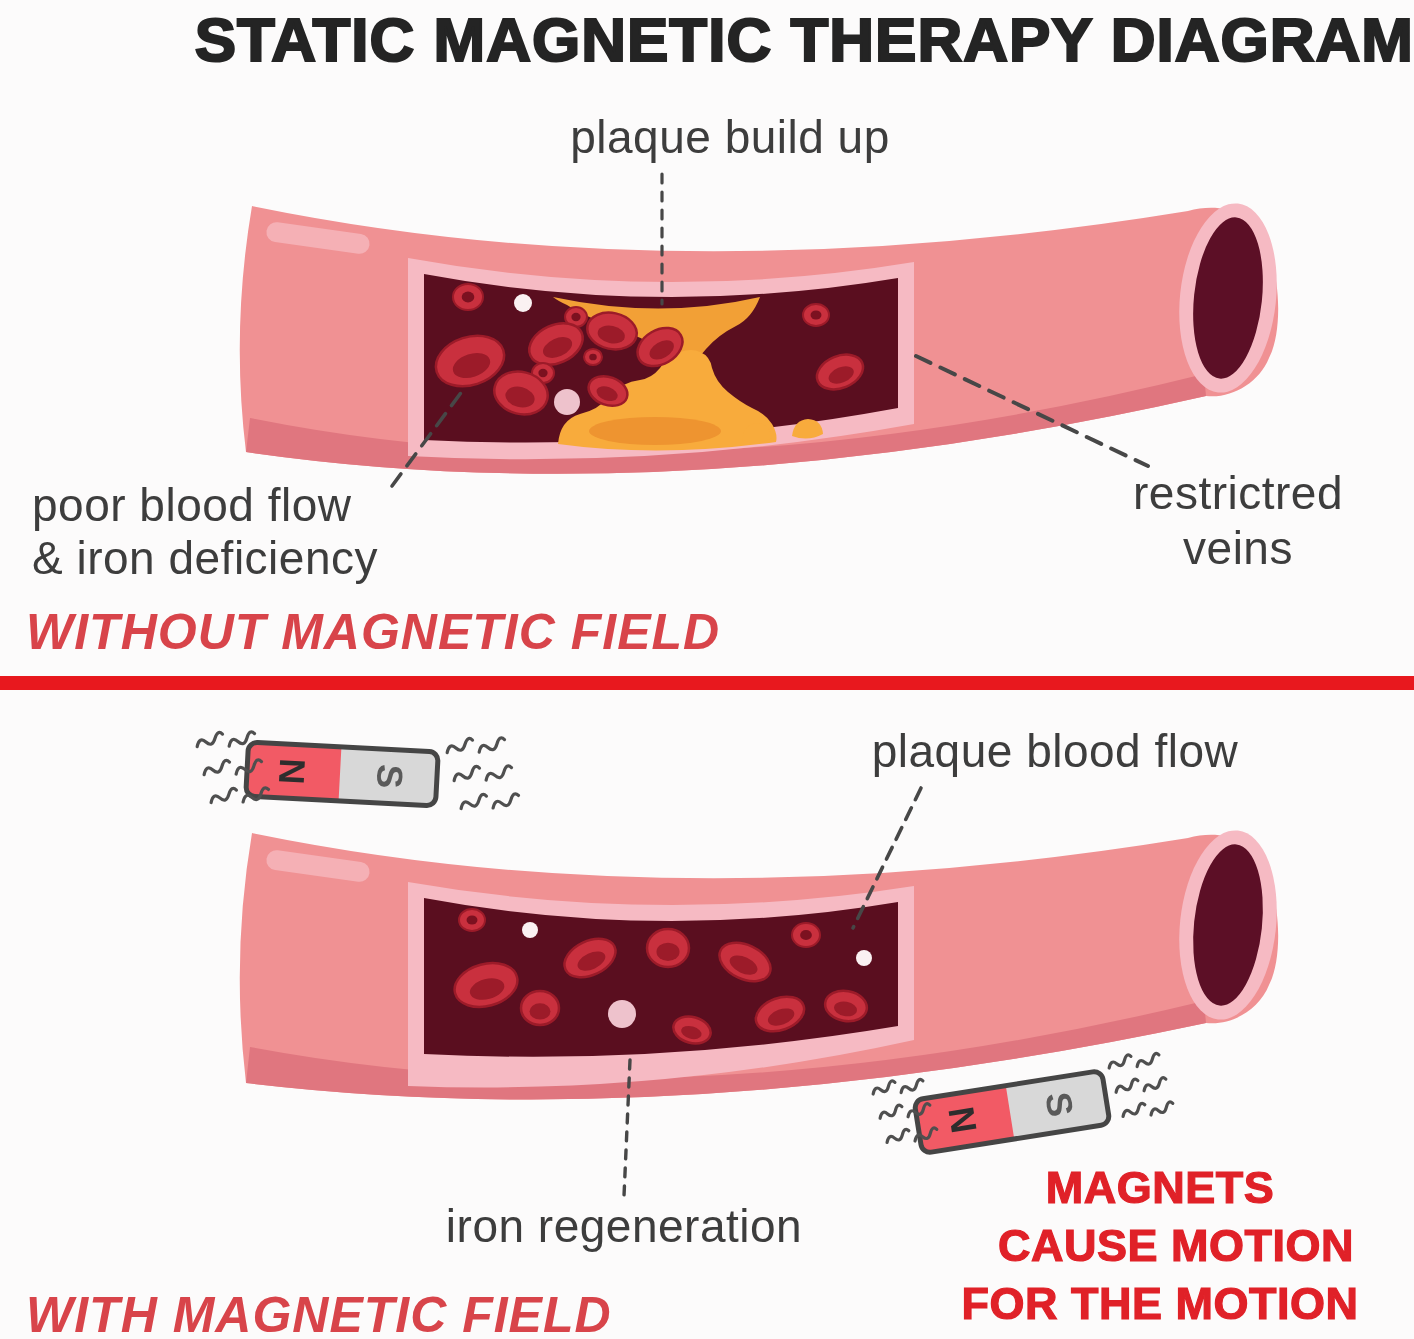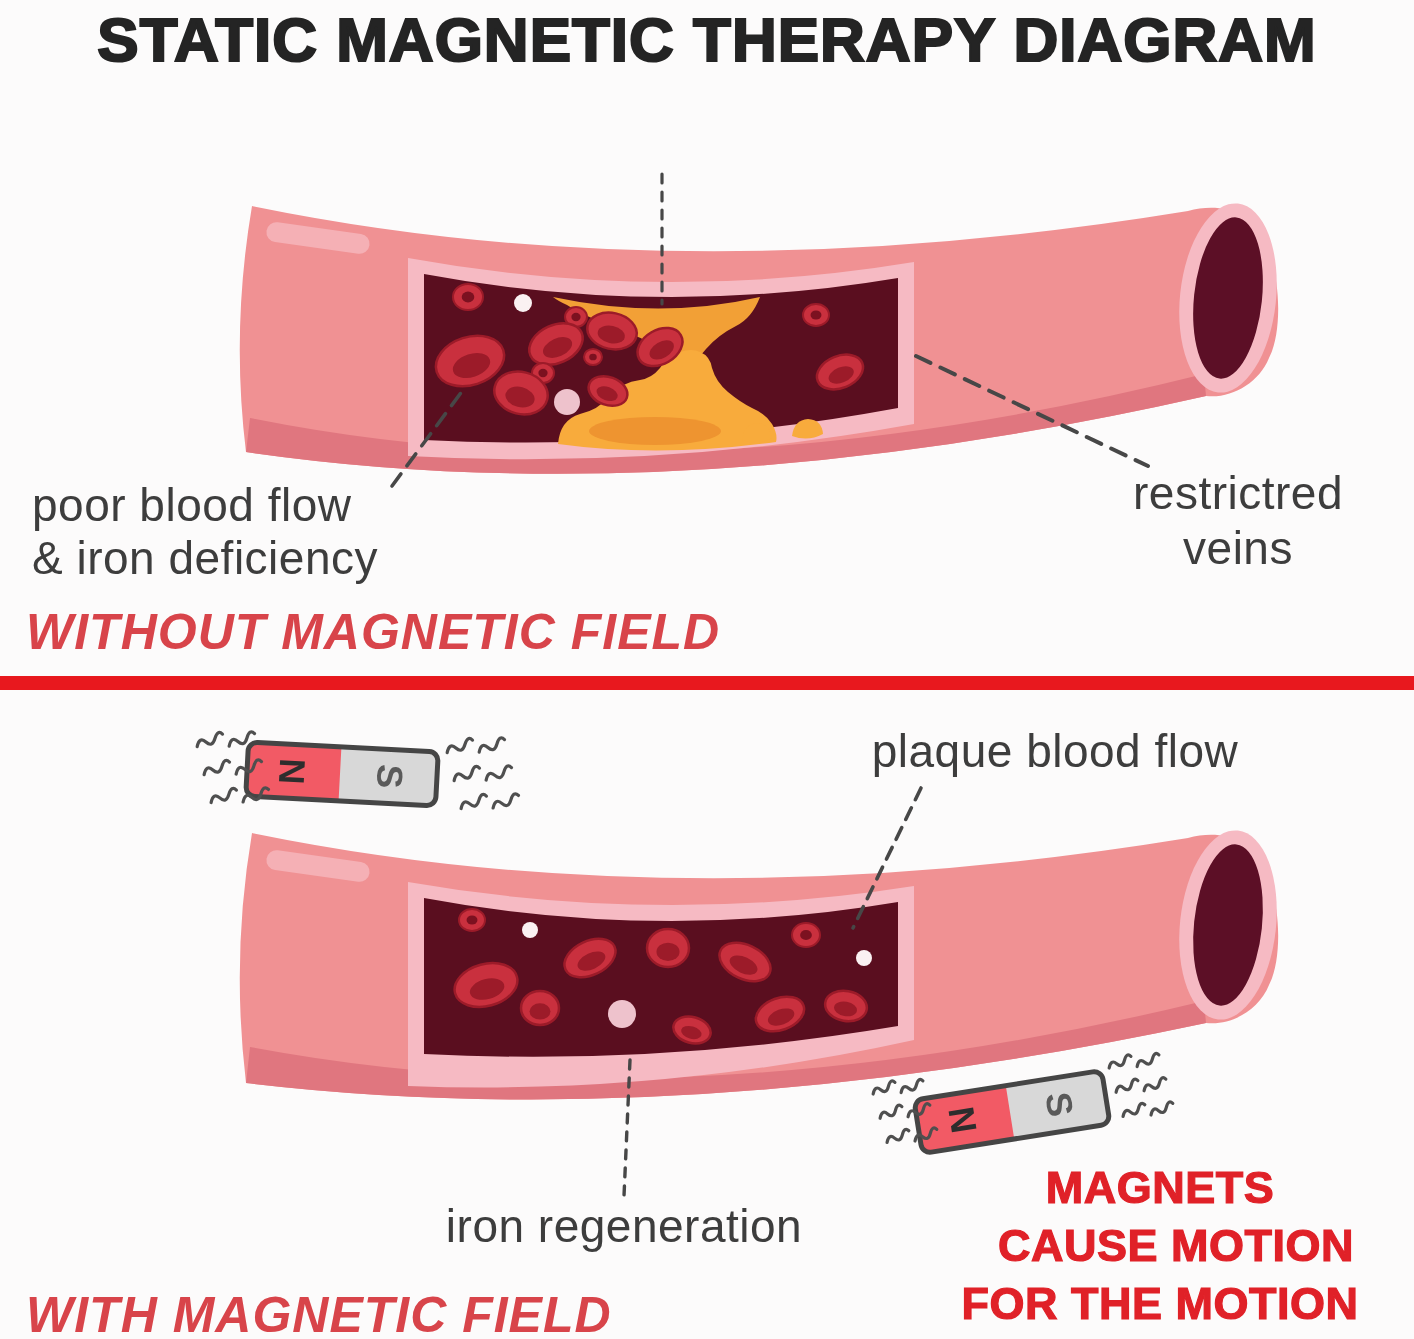--- a/index.html
+++ b/index.html
@@ -4,21 +4,21 @@
 <style>
   html,body{margin:0;padding:0;}
   body{
     width:1414px;height:1339px;position:relative;overflow:hidden;
     background:#fcfbfb;
     font-family:"Liberation Sans","DejaVu Sans",sans-serif;
   }
   .stage{position:absolute;inset:0;}
   svg.canvas{position:absolute;left:0;top:0;}
   .title{
-    position:absolute;top:4px;left:0;width:100%;text-align:center;
+    position:absolute;top:4px;left:0;width:100%;text-align:right;
     font-size:62px;font-weight:700;color:#242424;letter-spacing:1px;
     -webkit-text-stroke:2.2px #242424;white-space:nowrap;
   }
   .label{position:absolute;color:#3d3d3d;font-size:46px;letter-spacing:.5px;white-space:nowrap;}
   .center{text-align:center;}
   .caption{
     position:absolute;color:#d8444a;font-style:italic;font-weight:700;
     font-size:50px;letter-spacing:1px;white-space:nowrap;
   }
   .rednote{
@@ -225,20 +225,21 @@
           <path d="M0 4 Q4 -4 8 2 T16 1 T23 -1" transform="translate(0 24)"></path>
           <path d="M0 4 Q4 -4 8 2 T16 1 T23 -1" transform="translate(26 30)"></path>
           <path d="M0 4 Q4 -4 8 2 T16 1 T23 -1" transform="translate(0 48)"></path>
           <path d="M0 4 Q4 -4 8 2 T16 1 T23 -1" transform="translate(26 54)"></path>
         </g>
       </g>
 </svg>
 
 <div class="title">STATIC MAGNETIC THERAPY DIAGRAM</div>
 
+<div class="label center" style="left:500px;top:110px;width:460px">plaque build up</div>
 
 <div class="label" style="left:32px;top:531px">&amp; iron deficiency</div>
 <div class="label" style="left:32px;top:478px">poor blood flow</div>
 
 <div class="label center" style="left:1104px;top:466px;width:268px">restrictred</div>
 <div class="label center" style="left:1104px;top:521px;width:268px">veins</div>
 
 <div class="caption" style="left:26px;top:603px">WITHOUT MAGNETIC FIELD</div>
 
 <div class="divider"></div>

